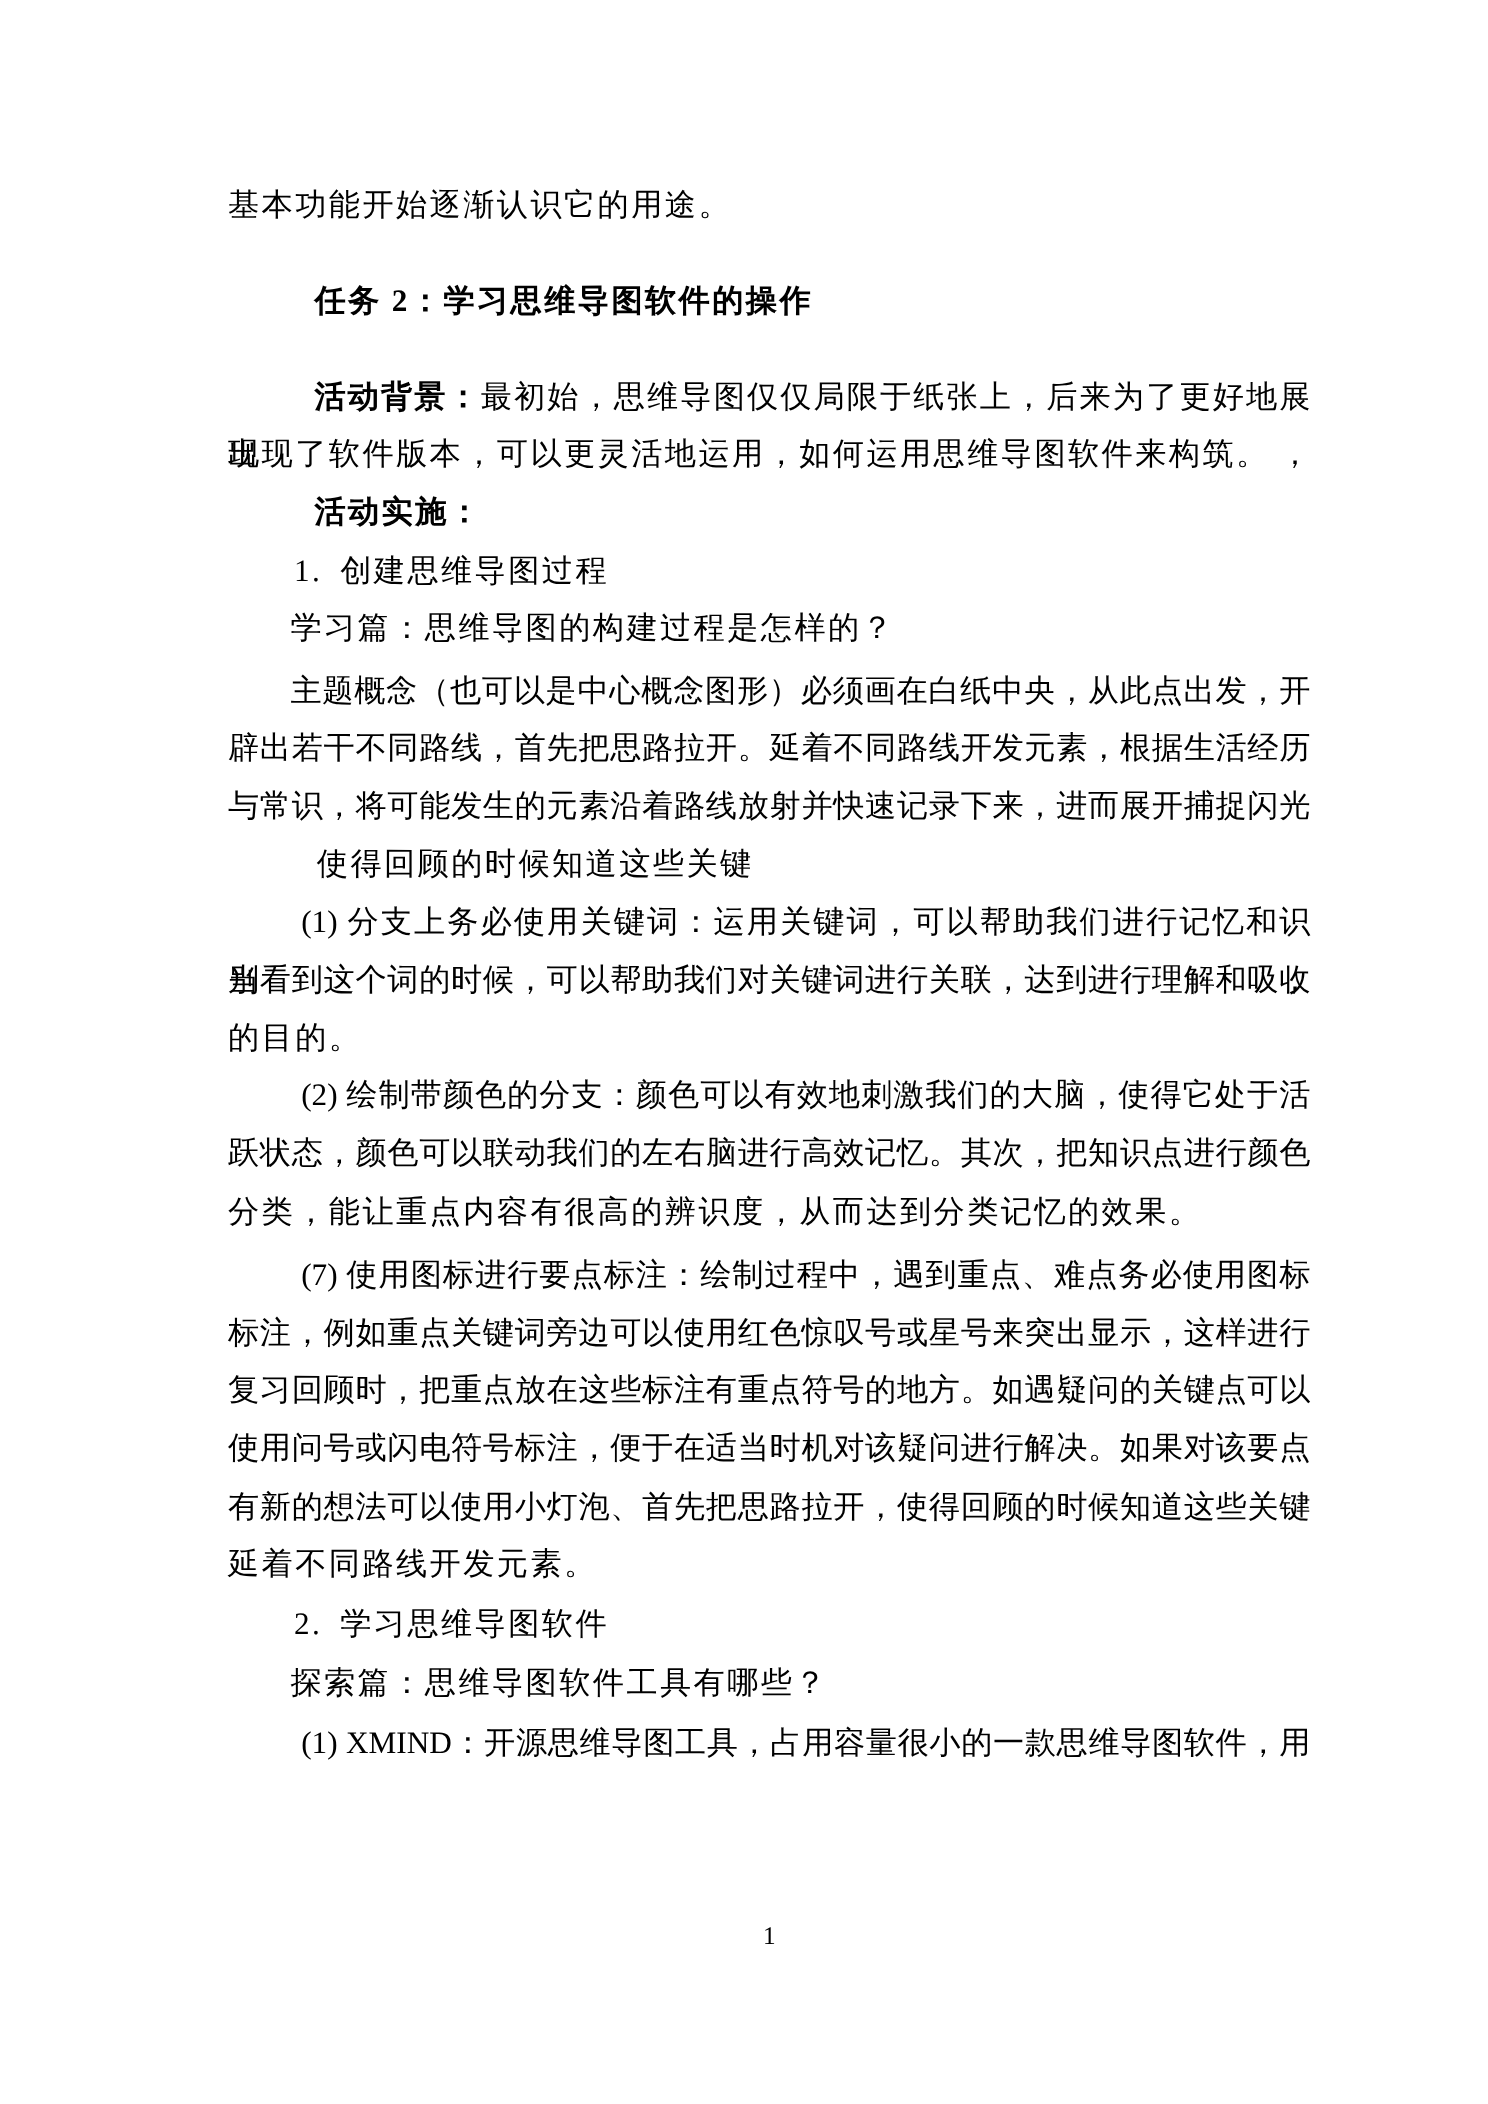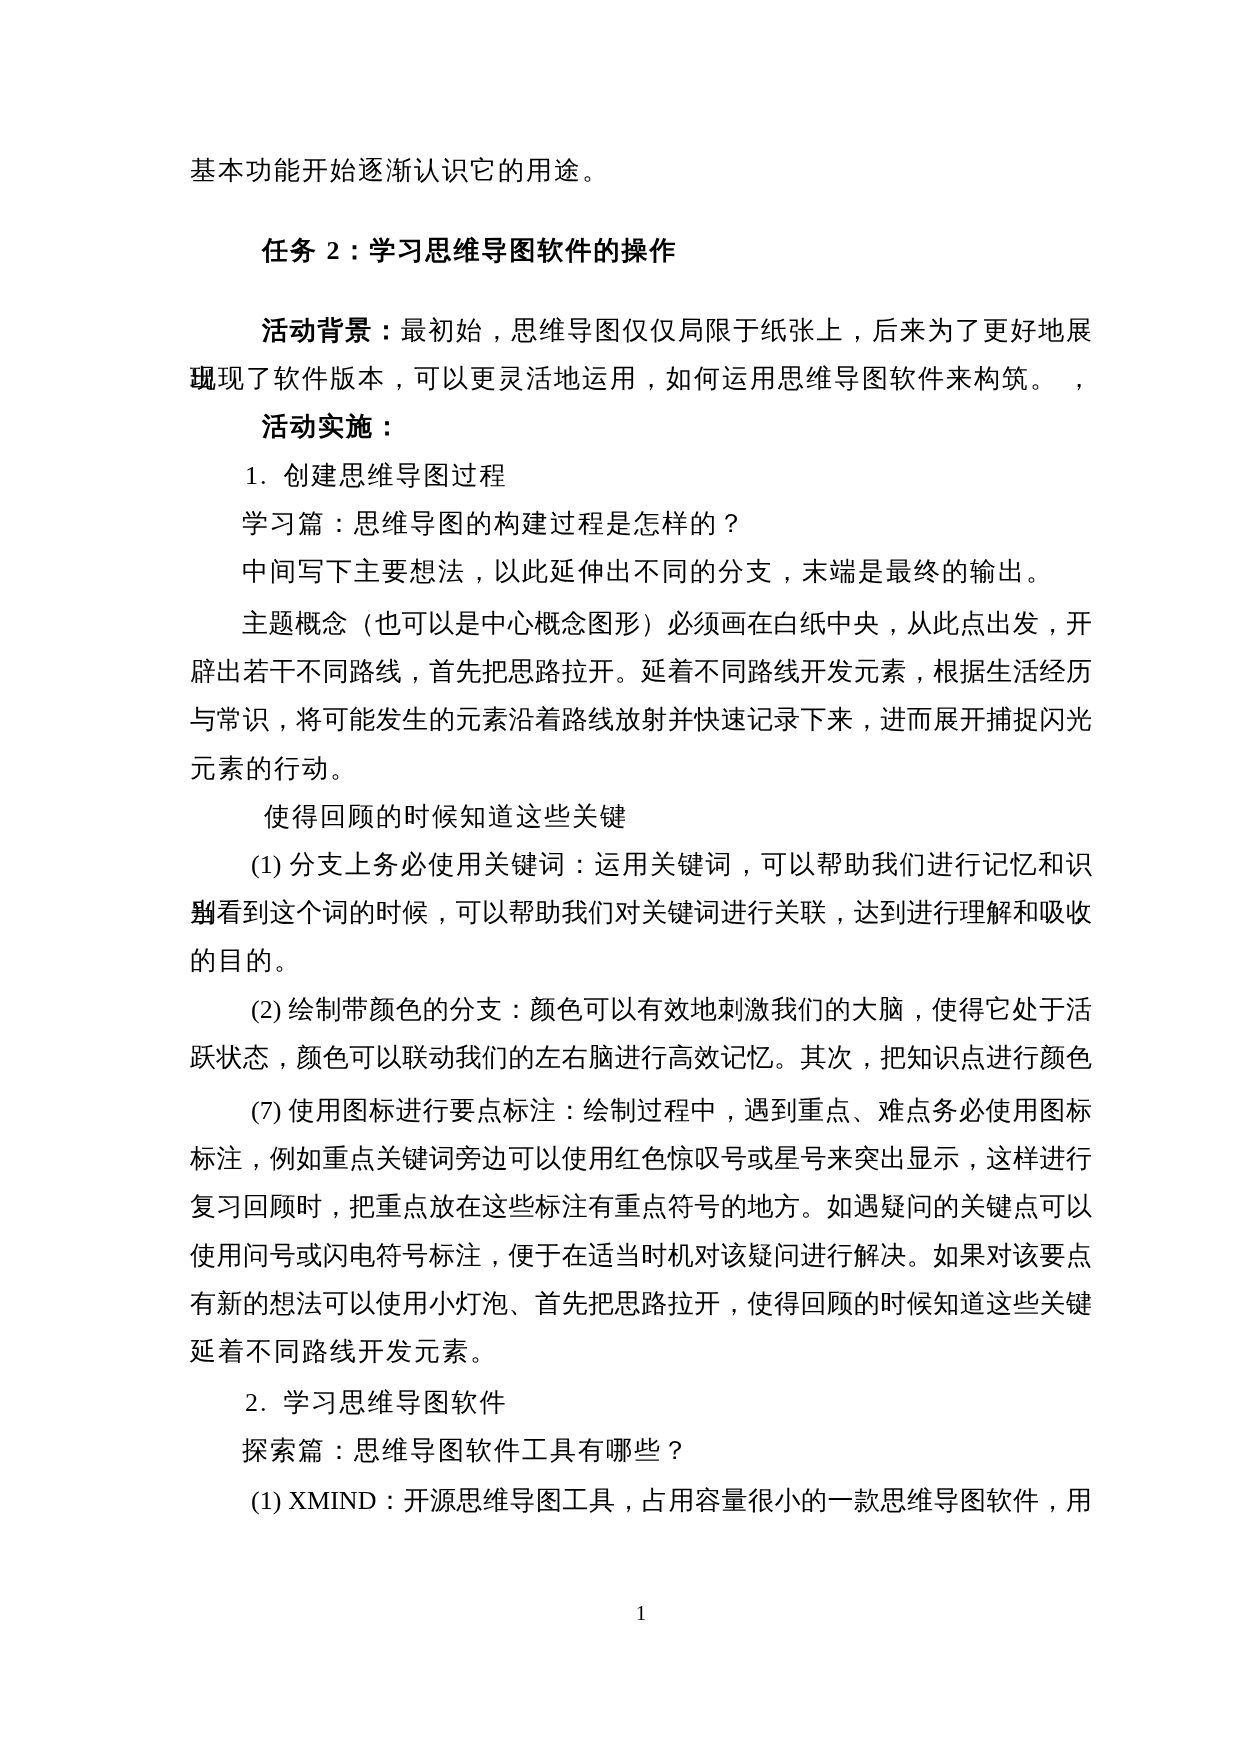--- a/index.html
+++ b/index.html
@@ -62,31 +62,30 @@
 
 <div class="page">
   <div class="doc-body">
       <div class="line"><span>基本功能开始逐渐认识它的用途。</span></div>
       <div class="line ind-bold sp-lg"><span class="b">任务 2：学习思维导图软件的操作</span></div>
       <div class="line fill ind-bold sp-lg"><span class="b">活动背景：</span><span>最初始，思维导图仅仅局限于纸张上，后来为了更好地展现，</span></div>
       <div class="line"><span>出现了软件版本，可以更灵活地运用，如何运用思维导图软件来构筑。</span></div>
       <div class="line ind-bold"><span class="b">活动实施：</span></div>
       <div class="line ind-num"><span>1. 创建思维导图过程</span></div>
       <div class="line ind-para"><span>学习篇：思维导图的构建过程是怎样的？</span></div>
-      <div class="line ind-para"><span>中间写下主要想法，以此延伸出不同的分支，末端是最终的输出。</span></div>
       <div class="line fill ind-para sp-s1"><span>主题概念（也可以是中心概念图形）必须画在白纸中央，从此点出发，开</span></div>
       <div class="line fill"><span>辟出若干不同路线，首先把思路拉开。延着不同路线开发元素，根据生活经历</span></div>
       <div class="line fill"><span>与常识，将可能发生的元素沿着路线放射并快速记录下来，进而展开捕捉闪光</span></div>
-      <div class="line"><span>元素的行动。</span></div>
       <div class="line ind-hang"><span>使得回顾的时候知道这些关键</span></div>
       <div class="line fill ind-paren"><span>(1) 分支上务必使用关键词：运用关键词，可以帮助我们进行记忆和识别，</span></div>
       <div class="line fill"><span>当看到这个词的时候，可以帮助我们对关键词进行关联，达到进行理解和吸收</span></div>
       <div class="line"><span>的目的。</span></div>
       <div class="line fill ind-paren"><span>(2) 绘制带颜色的分支：颜色可以有效地刺激我们的大脑，使得它处于活</span></div>
       <div class="line fill"><span>跃状态，颜色可以联动我们的左右脑进行高效记忆。其次，把知识点进行颜色</span></div>
+      <div class="line"><span>分类，能让重点内容有很高的辨识度，从而达到分类记忆的效果。</span></div>
       <div class="line fill ind-paren sp-s2"><span>(7) 使用图标进行要点标注：绘制过程中，遇到重点、难点务必使用图标</span></div>
       <div class="line fill"><span>标注，例如重点关键词旁边可以使用红色惊叹号或星号来突出显示，这样进行</span></div>
       <div class="line fill"><span>复习回顾时，把重点放在这些标注有重点符号的地方。如遇疑问的关键点可以</span></div>
       <div class="line fill"><span>使用问号或闪电符号标注，便于在适当时机对该疑问进行解决。如果对该要点</span></div>
       <div class="line fill"><span>有新的想法可以使用小灯泡、首先把思路拉开，使得回顾的时候知道这些关键</span></div>
       <div class="line"><span>延着不同路线开发元素。</span></div>
       <div class="line ind-num sp-xs"><span>2. 学习思维导图软件</span></div>
       <div class="line ind-para"><span>探索篇：思维导图软件工具有哪些？</span></div>
       <div class="line fill ind-paren sp-xs"><span>(1) XMIND：开源思维导图工具，占用容量很小的一款思维导图软件，用</span></div>
     </div>

